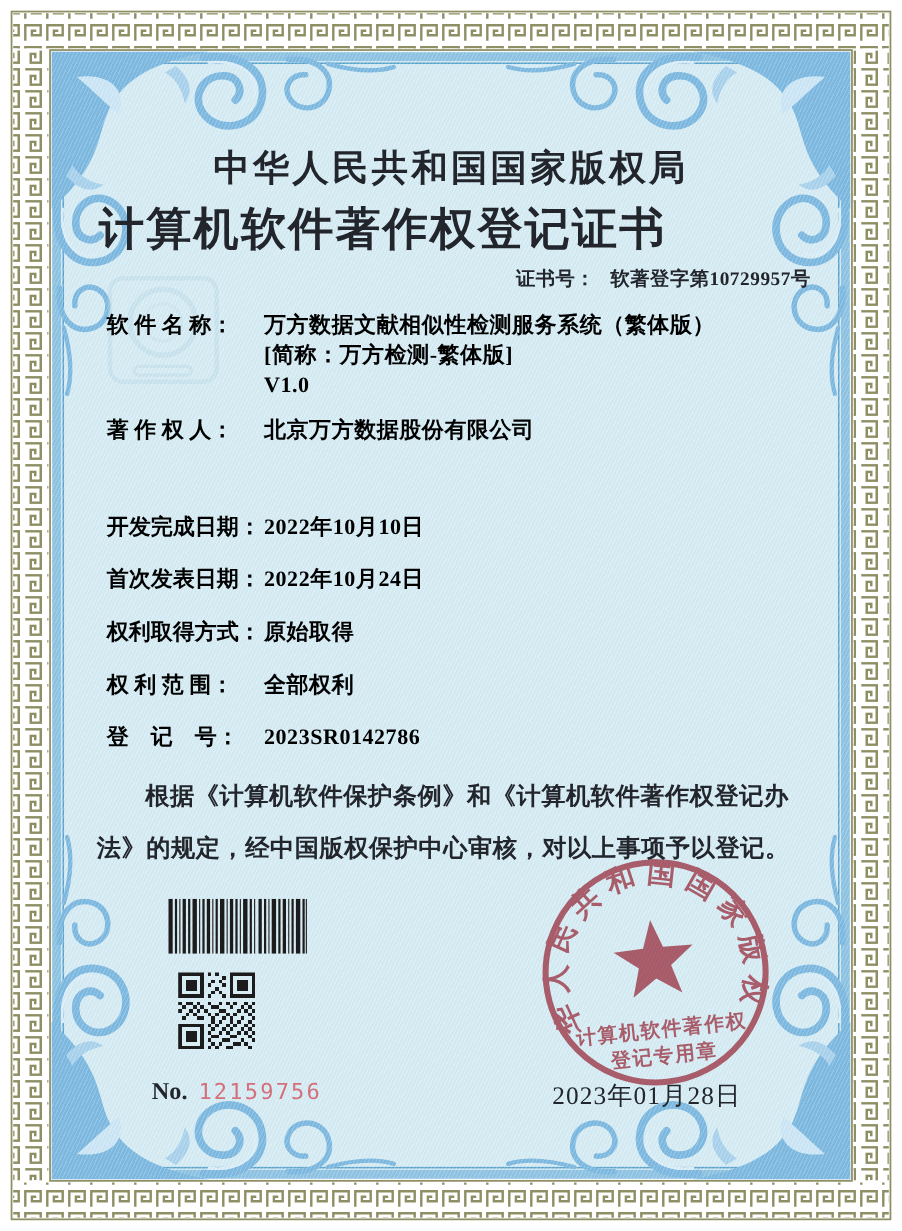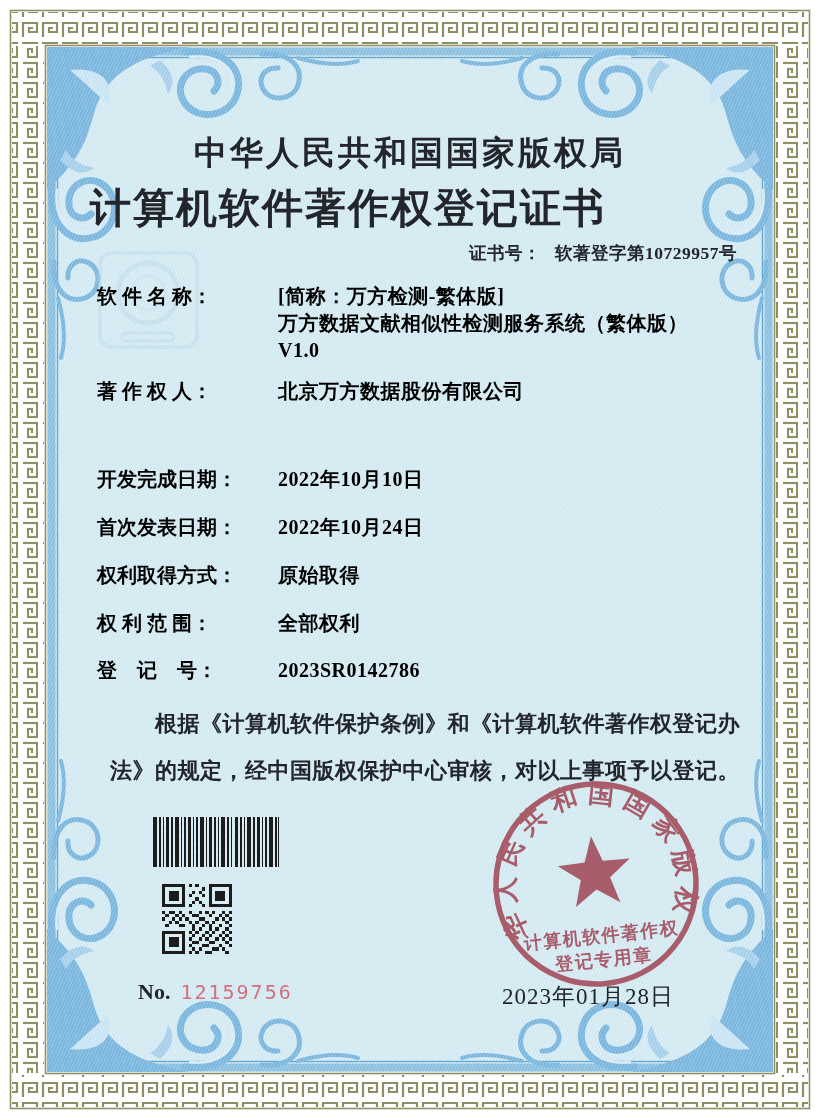--- a/index.html
+++ b/index.html
@@ -1,26 +1,26 @@
 <!DOCTYPE html>
 <html><head>
 <meta charset="utf-8">
 <style>
   html,body{margin:0;padding:0;}
   body{width:820px;height:1119px;background:#ffffff;font-family:"Liberation Serif",serif;}
   .certificate{position:absolute;left:0;top:0;width:820px;height:1119px;overflow:hidden;background:#ffffff;}
   .frame-svg{position:absolute;left:0;top:0;width:820px;height:1119px;pointer-events:none;}
   .field-texture{position:absolute;left:47px;top:47px;width:726px;height:1025px;
      background:repeating-linear-gradient(115deg, rgba(255,255,255,0.18) 0 1px, rgba(120,180,210,0.05) 1px 3px);}
-  .txt{position:absolute;color:#22252b;text-align:right;}
+  .txt{position:absolute;color:#22252b;}
   .authority{left:0;top:131px;width:820px;text-align:center;font-size:33px;font-weight:bold;letter-spacing:3px;}
   .cert-title{left:0;top:181px;width:696px;text-align:center;font-size:41px;font-weight:bold;letter-spacing:2px;}
   .cert-no{right:83px;top:241px;font-size:17.5px;font-weight:bold;letter-spacing:0.5px;}
   .cert-no .gap{display:inline-block;width:14px;}
-  .row{position:absolute;left:97px;display:flex;align-items:flex-start;font-size:20px;font-weight:bold;line-height:27px;gap:38px;}
+  .row{position:absolute;left:97px;display:flex;align-items:flex-start;font-size:20px;font-weight:bold;line-height:27px;}
   .flabel{display:inline-block;width:143px;white-space:pre;flex:none;}
   .fvalue{letter-spacing:0.5px;}
   .statement{left:88px;top:700px;width:652px;font-size:22px;font-weight:bold;line-height:47px;text-indent:2em;letter-spacing:0.5px;}
   .barcode{position:absolute;left:153px;top:817px;}
   .qrcode{position:absolute;left:162px;top:884px;}
   .serial{left:138px;top:979px;font-size:22px;font-weight:bold;}
   .serial .num{color:#d4707c;font-family:"DejaVu Sans Mono",monospace;font-size:20px;font-weight:normal;letter-spacing:2px;margin-left:10px;}
   .seal-wrap{position:absolute;left:488px;top:776px;width:216px;height:216px;mix-blend-mode:multiply;}
   .issue-date{left:502px;top:981px;font-size:23px;font-weight:normal;letter-spacing:1px;}
 </style>
@@ -79,22 +79,22 @@
 
   <div class="field-texture"></div>
 
   <div class="txt authority">中华人民共和国国家版权局</div>
   <div class="txt cert-title">计算机软件著作权登记证书</div>
   <div class="txt cert-no"><span>证书号：</span><span class="gap"></span><span>软著登字第10729957号</span></div>
 
   <div class="row" style="top:283px">
     <span class="flabel">软 件 名 称：</span>
     <span class="fvalue">
+      <div>万方数据文献相似性检测服务系统（繁体版）</div>
       <div>[简称：万方检测-繁体版]</div>
-      <div>万方数据文献相似性检测服务系统（繁体版）</div>
       <div>V1.0</div>
     </span>
   </div>
 
   <div class="row" style="top:378px">
     <span class="flabel">著 作 权 人：</span>
     <span class="fvalue">北京万方数据股份有限公司</span>
   </div>
 
   <div class="row" style="top:466px">

